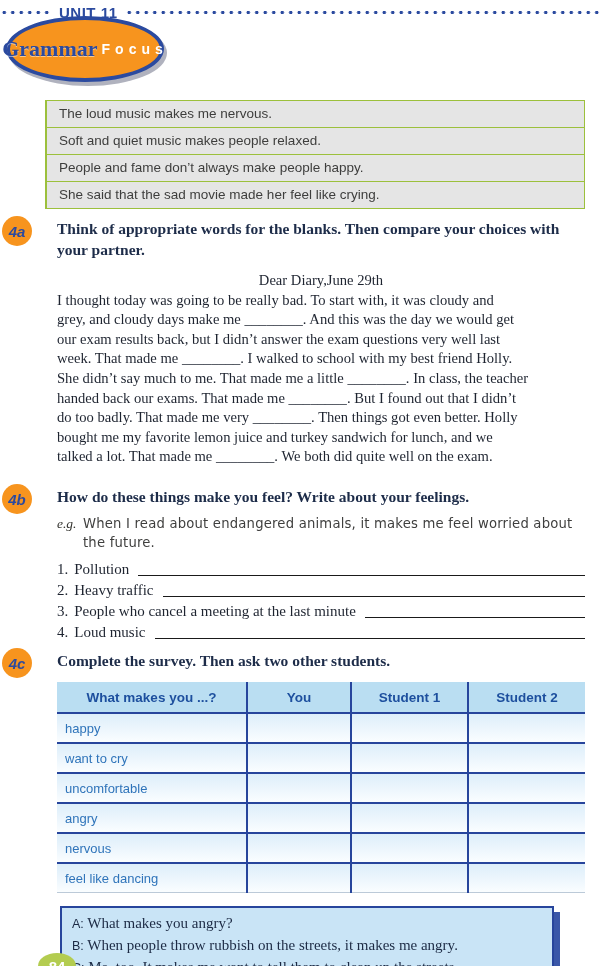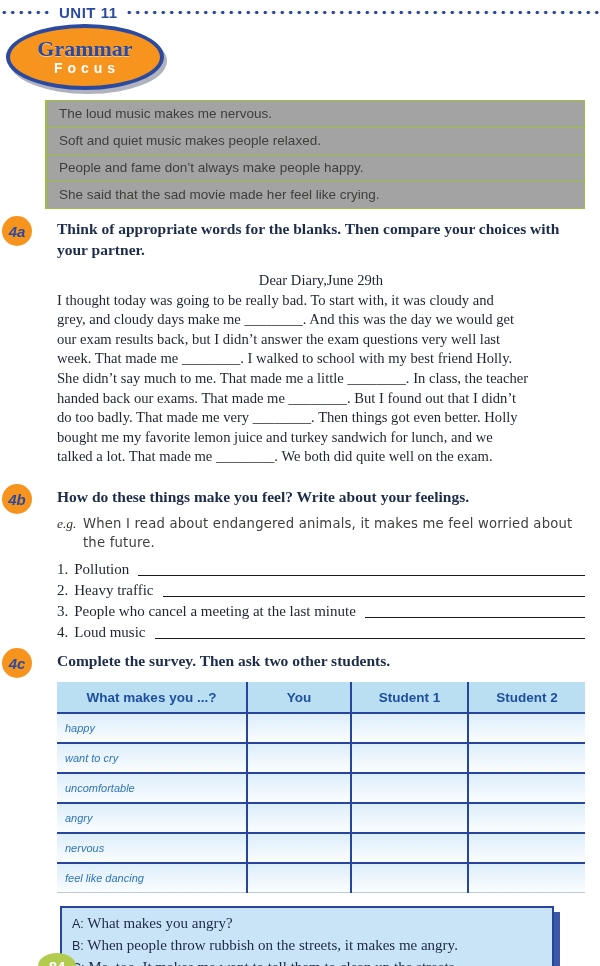--- a/index.html
+++ b/index.html
@@ -10,31 +10,31 @@
   
   .unit-header{position:absolute;top:0;left:0;width:600px;height:20px;
     display:flex;align-items:center;gap:7px;padding-top:2px;}
   .dots{height:9px;background-image:radial-gradient(circle,#2b4a9f 1.7px,transparent 2px);
     background-size:8.5px 9px;background-repeat:repeat-x;background-position:left center;}
   .dots-left{width:52px;}
   .dots-right{flex:1;}
   .unit-label{font-family:"Liberation Sans",sans-serif;font-weight:bold;font-size:15px;
     color:#2b4a9f;letter-spacing:.5px;white-space:nowrap;}
   
-  .grammar-oval{position:absolute;left:6px;top:24px;width:150px;height:58px;
+  .grammar-oval{position:absolute;left:6px;top:16px;width:150px;height:58px;
     background:#f7941e;border:4px solid #2b4a9f;border-radius:50%;
     box-shadow:3px 4px 0 rgba(80,85,110,.45);
-    display:flex;flex-direction:column;align-items:center;justify-content:center;}
+    display:flex;flex-direction:row;align-items:center;justify-content:center;}
   .grammar-line1{font-family:"Liberation Serif",serif;font-weight:bold;font-size:22px;
     color:#2b4a9f;line-height:22px;text-shadow:0 1px 0 rgba(255,255,255,.5);}
   .grammar-line2{font-family:"Liberation Sans",sans-serif;font-weight:bold;font-size:14px;
     color:#ffffff;letter-spacing:5px;line-height:16px;margin-left:4px;}
   
   .grammar-box{position:absolute;left:45px;top:100px;width:540px;box-sizing:border-box;
-    border:1px solid #9cc03c;border-left-width:2px;background:#a3a3a3;}
+    border:1px solid #9cc03c;border-left-width:2px;background:#e5e5e5;}
   .grammar-row{font-family:"Liberation Sans",sans-serif;font-size:13.5px;color:#3e3e3d;
     padding:5px 10px 5px 12px;border-top:1px solid #9cc03c;line-height:16px;}
   .grammar-row:first-child{border-top:none;}
   
   .section{position:absolute;left:0;padding-left:57px;width:600px;box-sizing:border-box;
     padding-right:15px;}
   .sec-4a{top:218px;}
   .sec-4b{top:486px;}
   .sec-4c{top:650px;}
   .badge{position:absolute;left:2px;top:-2px;width:30px;height:30px;border-radius:50%;
@@ -58,21 +58,21 @@
   .fill{flex:1;border-bottom:1.4px solid #1a1a1a;margin:0 0 3px 9px;}
   
   .survey{margin-top:11px;width:528px;border-collapse:collapse;table-layout:fixed;
     font-family:"Liberation Sans",sans-serif;}
   .survey th{background:#badef2;color:#1d4f9e;font-weight:bold;font-size:13.5px;
     height:26px;border-bottom:2px solid #27459c;text-align:center;padding:2px 6px;}
   .survey td{height:24px;background:linear-gradient(#ddeefa,#fafdff);
     border-bottom:2px solid #27459c;padding:2px 8px;}
   .survey tr:last-child td{border-bottom:1px solid #bccad8;}
   .survey th + th, .survey td + td{border-left:2px solid #27459c;}
-  .row-label{color:#2f74ba;font-size:11px;text-align:left;font-style:italic;}
+  .row-label{color:#2f74ba;font-size:13px;text-align:left;}
   
   .dialogue{margin-top:13px;margin-left:3px;width:494px;box-sizing:border-box;
     background:#c9e4f6;border:2px solid #27459c;box-shadow:6px 6px 0 #3a57a8;
     padding:5px 12px 7px 10px;}
   .dlg-line{font-size:15px;color:#1c2a44;line-height:21px;white-space:nowrap;}
   .spk{font-family:"Liberation Sans",sans-serif;font-size:12.5px;color:#1c2a44;}
   
   .page-badge{position:absolute;left:38px;top:936px;width:38px;height:26px;border-radius:50%;
     background:#b3cc50;color:#ffffff;font-family:"Liberation Sans",sans-serif;
     font-weight:bold;font-size:15px;display:flex;align-items:center;justify-content:center;margin-top:17px;}

